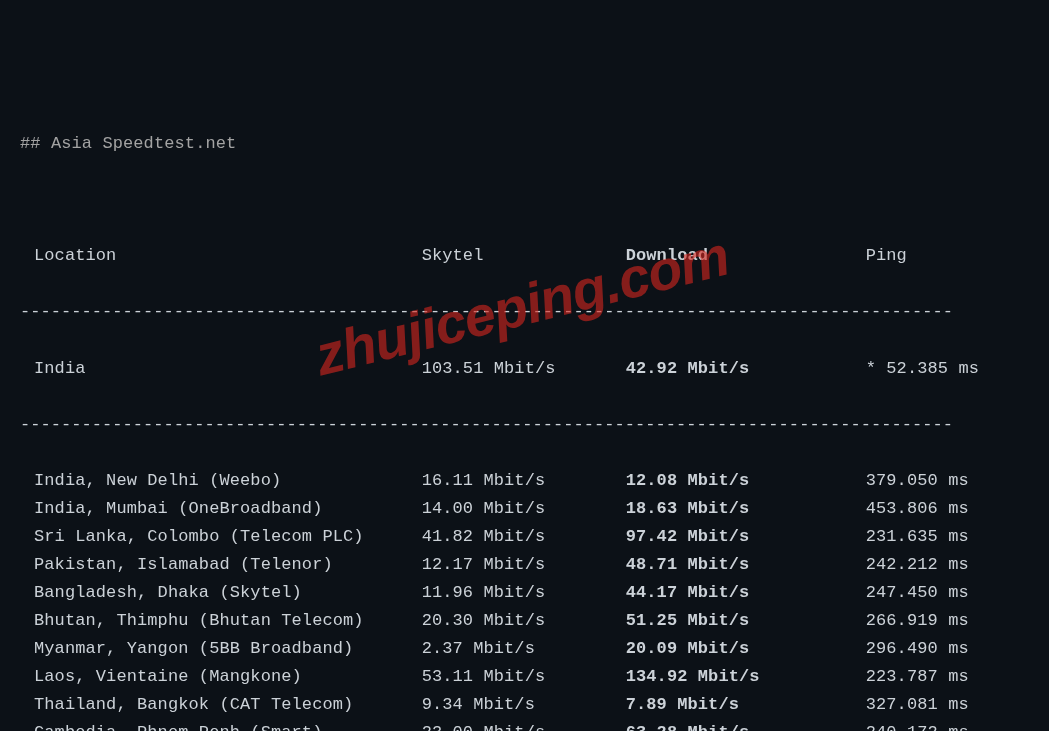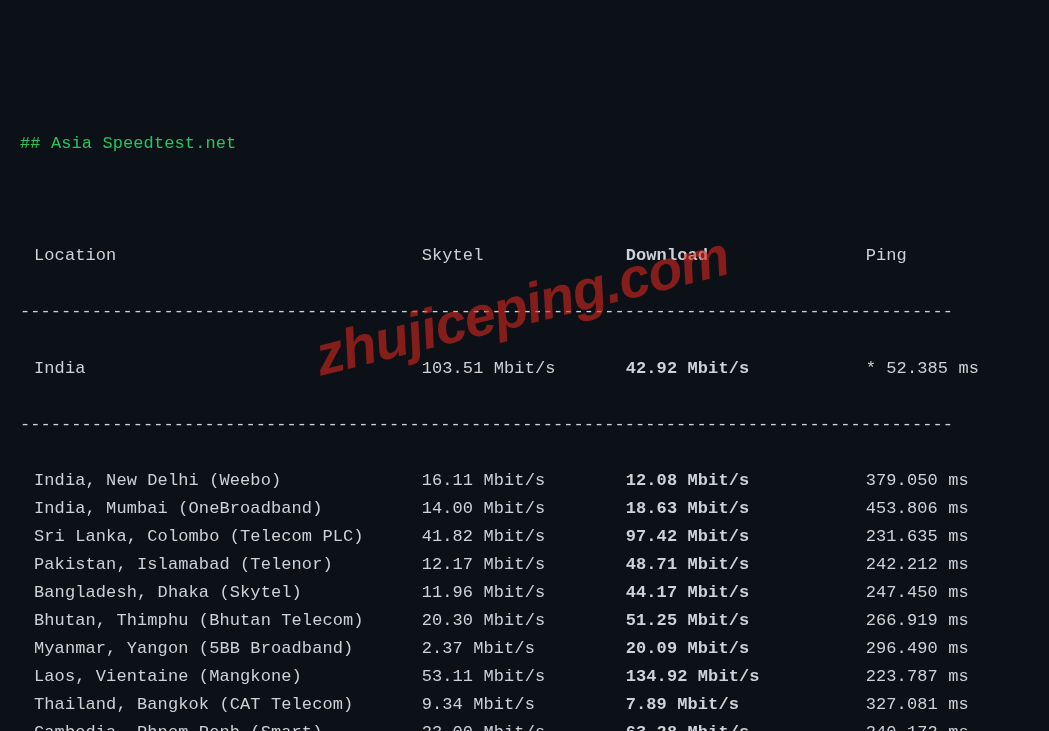--- a/index.html
+++ b/index.html
@@ -7,21 +7,21 @@
       padding: 18px 20px;
       background: #0c1117;
       font-family: "Consolas", "Menlo", "Courier New", monospace;
       font-size: 17px;
       line-height: 1.65;
       color: #ccd2d8;
       white-space: pre;
       letter-spacing: 0.1px;
     }
     .title {
-      color: #22c55e;
+      color: #a3a3a3;
     }
     .row span {
       display: inline-block;
     }
     .c-loc { width: 38ch; margin-left: 14px; }
     .c-up  { width: 20ch; }
     .c-dl  { width: 20ch; font-weight: bold; }
     .c-pg  { width: 14ch; margin-left: 36px; }
     .dash {
       color: #ccd2d8;

